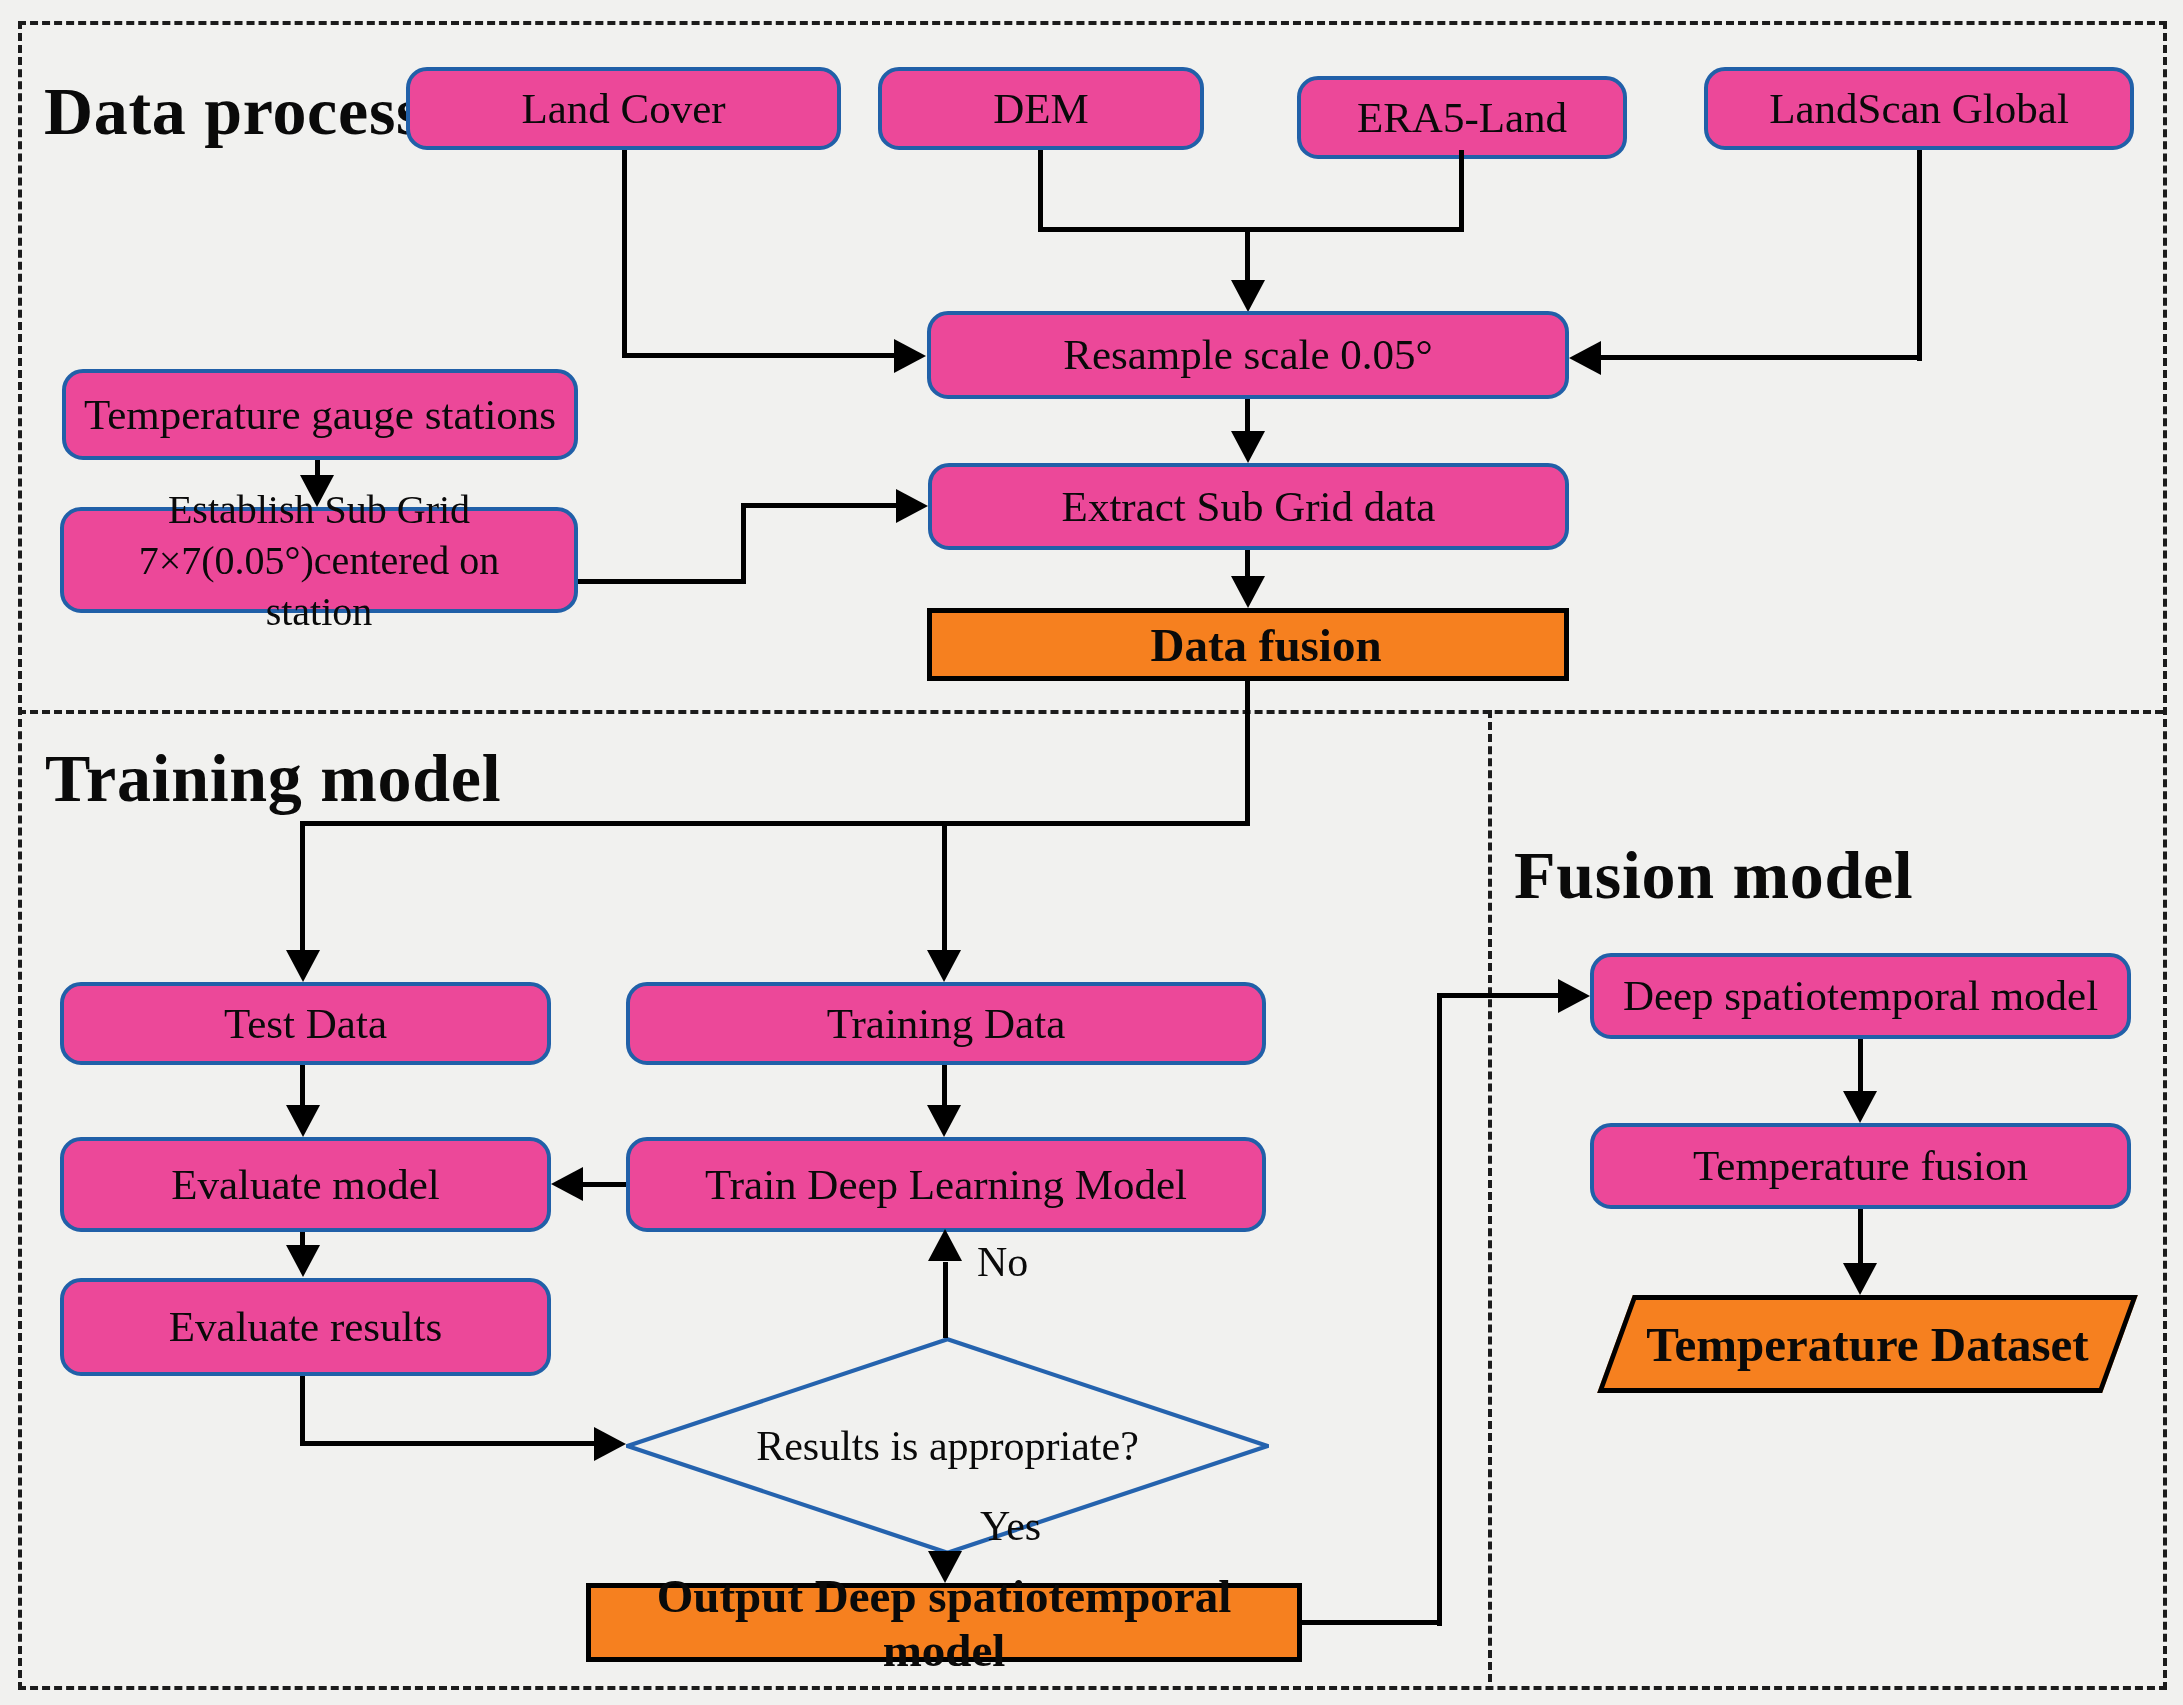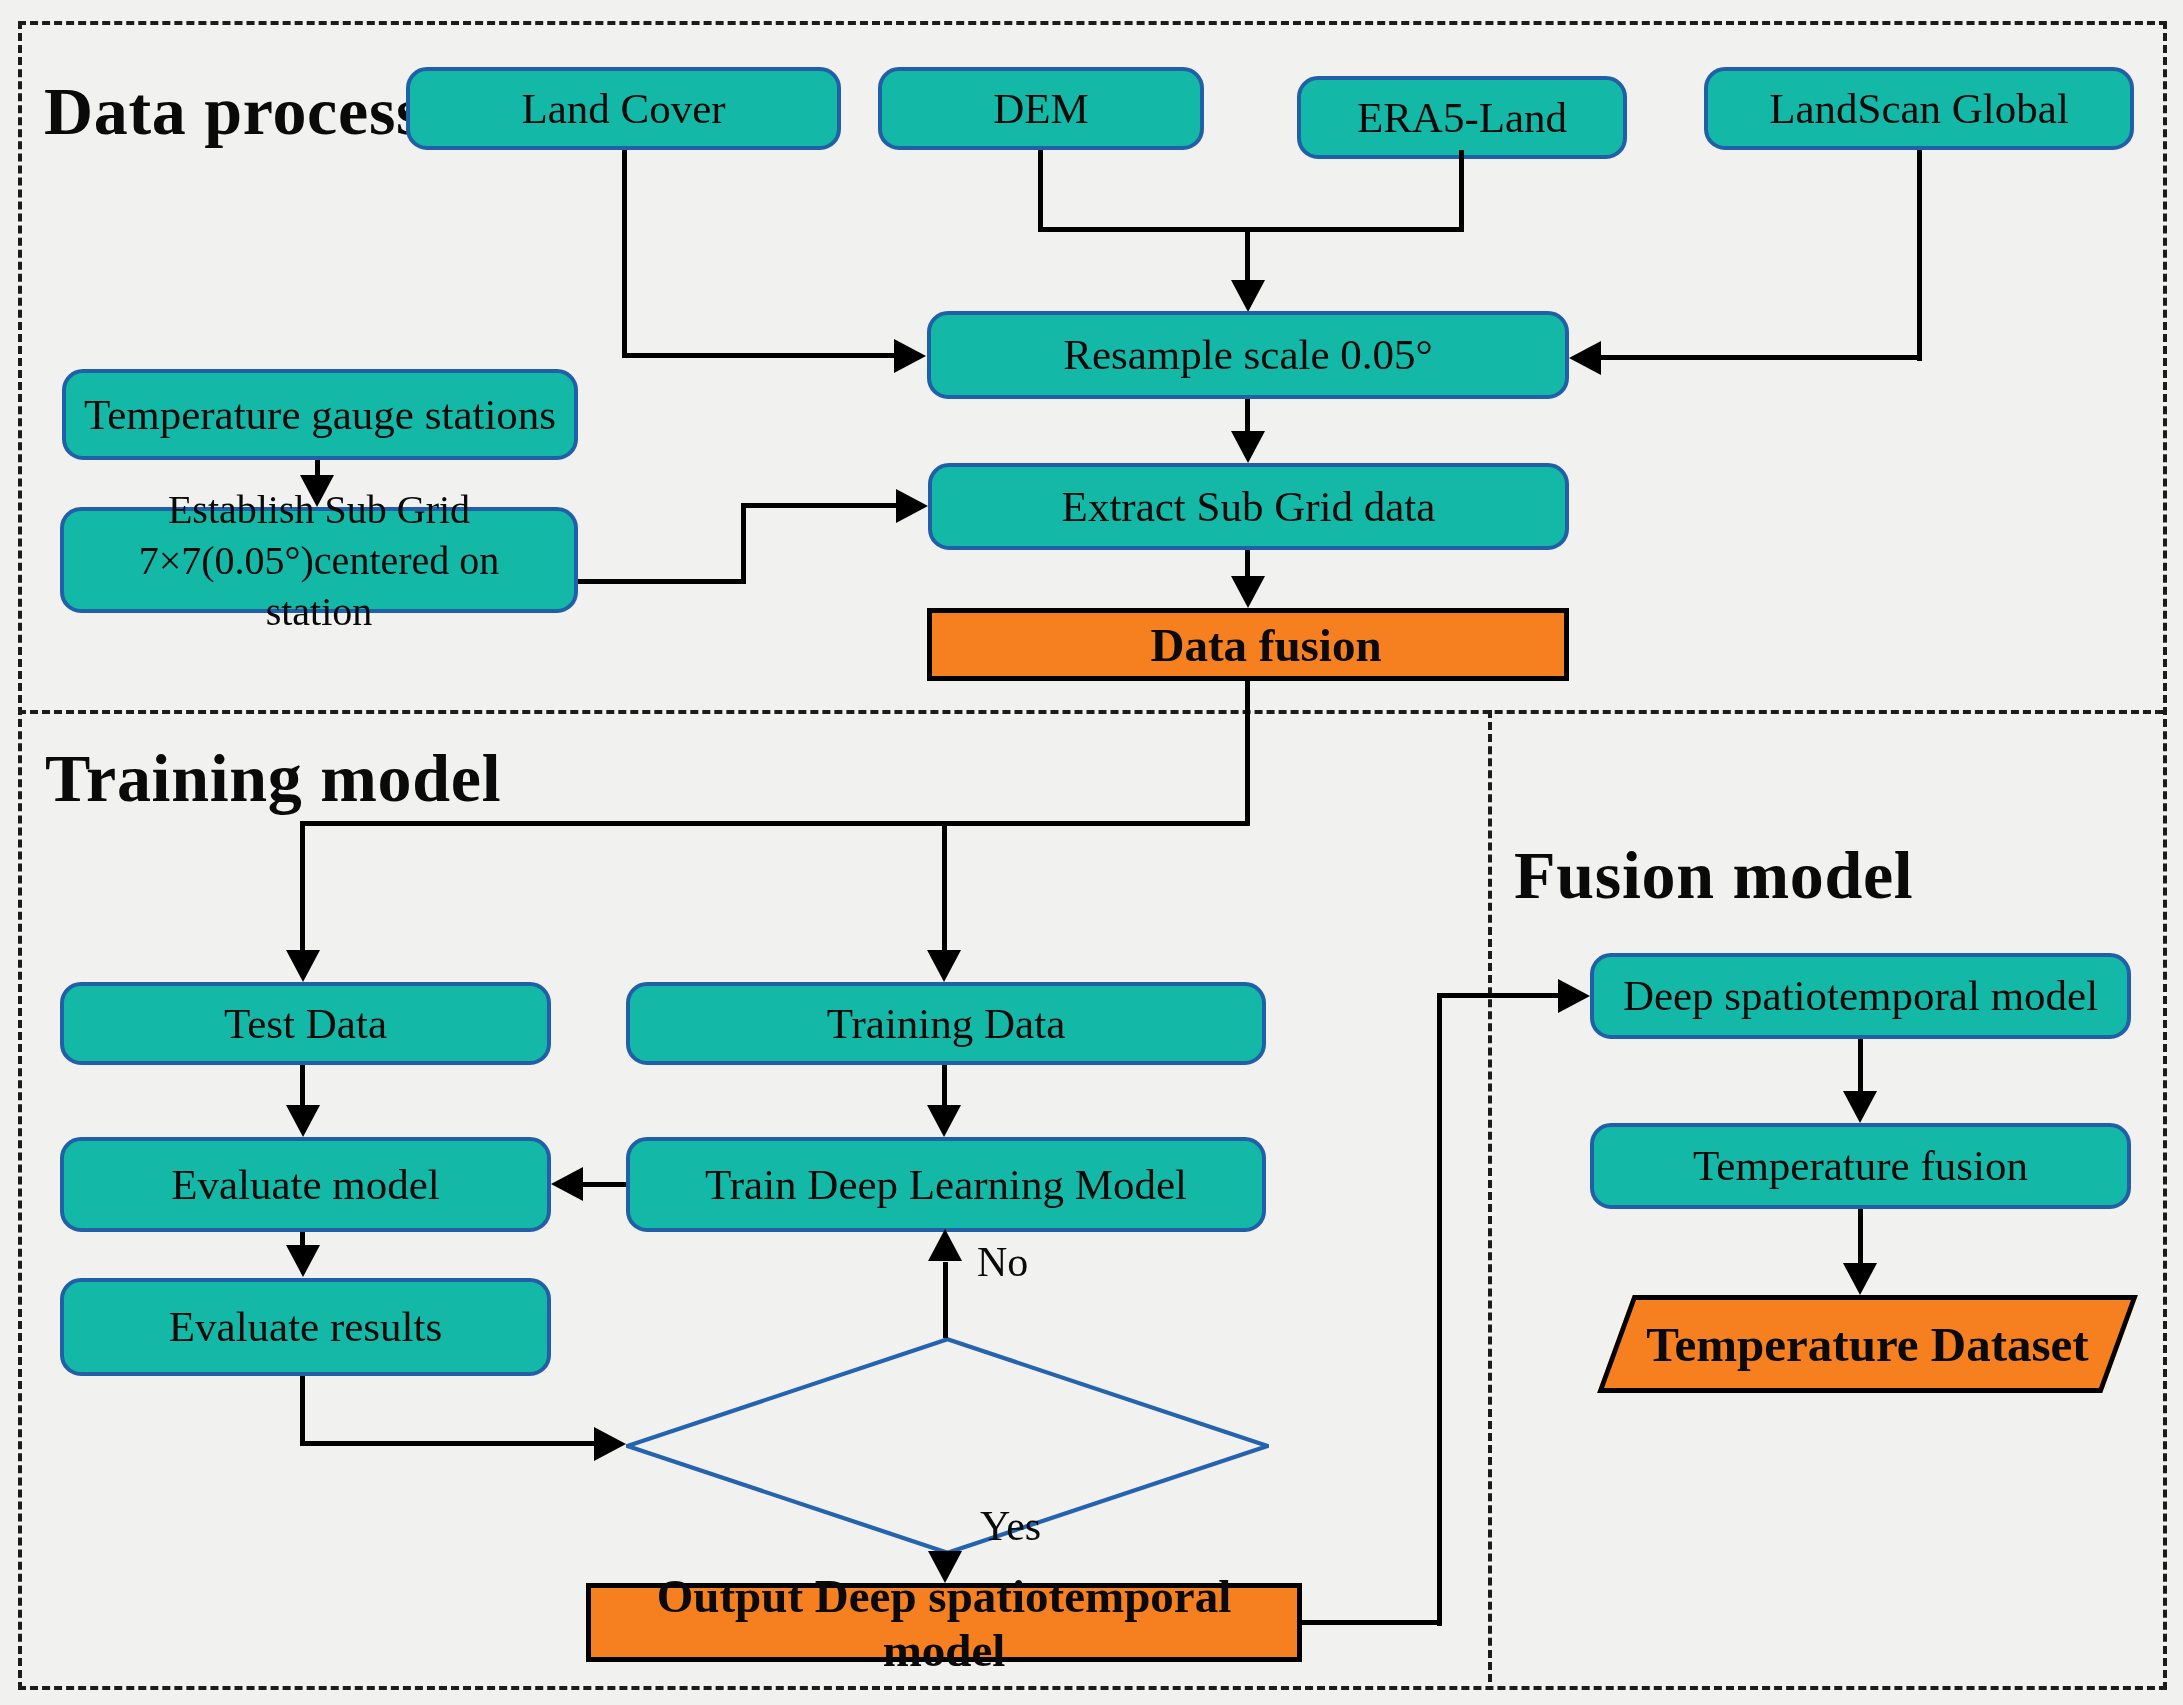--- a/index.html
+++ b/index.html
@@ -21,21 +21,21 @@
     font-weight:bold;
     font-size:68px;
     letter-spacing:0.7px;
     white-space:nowrap;
   }
   
   .box{
     position:absolute;
     border:4.9px solid #2160a8;
     border-radius:21px;
-    background:#14b8a6;
+    background:#ec4899;
     display:flex;align-items:center;justify-content:center;
     text-align:center;
     font-size:43px;
     line-height:1.15;
     box-sizing:border-box;
   }
   .box.multiline{font-size:40px;line-height:51px;}
   
   .obox{
     position:absolute;
@@ -191,20 +191,23 @@
 
   <div class="ln" style="left:300px;top:1376px;width:4.9px;height:70px;"></div>
   <div class="ln" style="left:300px;top:1441px;width:296px;height:4.9px;"></div>
   <div class="ah r" style="left:594px;top:1427px;"></div>
 
   <div class="diamond-wrap" style="left:626px;top:1337px;">
     <svg width="643" height="218" viewBox="0 0 916 310">
       <polygon points="2,155 458,3 914,155 458,307" fill="#f1f1ef" stroke="#2563ae" stroke-width="6"></polygon>
     </svg>
   </div>
+  <div class="diamond-label" style="left:626px;top:1337px;width:643px;height:218px;">
+    <span>Results is appropriate?</span>
+  </div>
 
   <div class="ln" style="left:943px;top:1262px;width:4.9px;height:76px;"></div>
   <div class="ah u" style="left:928px;top:1229px;"></div>
   <div class="branch-label" style="left:977px;top:1238px;">No</div>
 
   <div class="ln" style="left:943px;top:1555px;width:4.9px;height:5.6px;"></div>
   <div class="ah d" style="left:928px;top:1551px;"></div>
   <div class="branch-label" style="left:980px;top:1502px;">Yes</div>
 
   <div class="obox" style="left:586px;top:1583px;width:716px;height:79px;">

